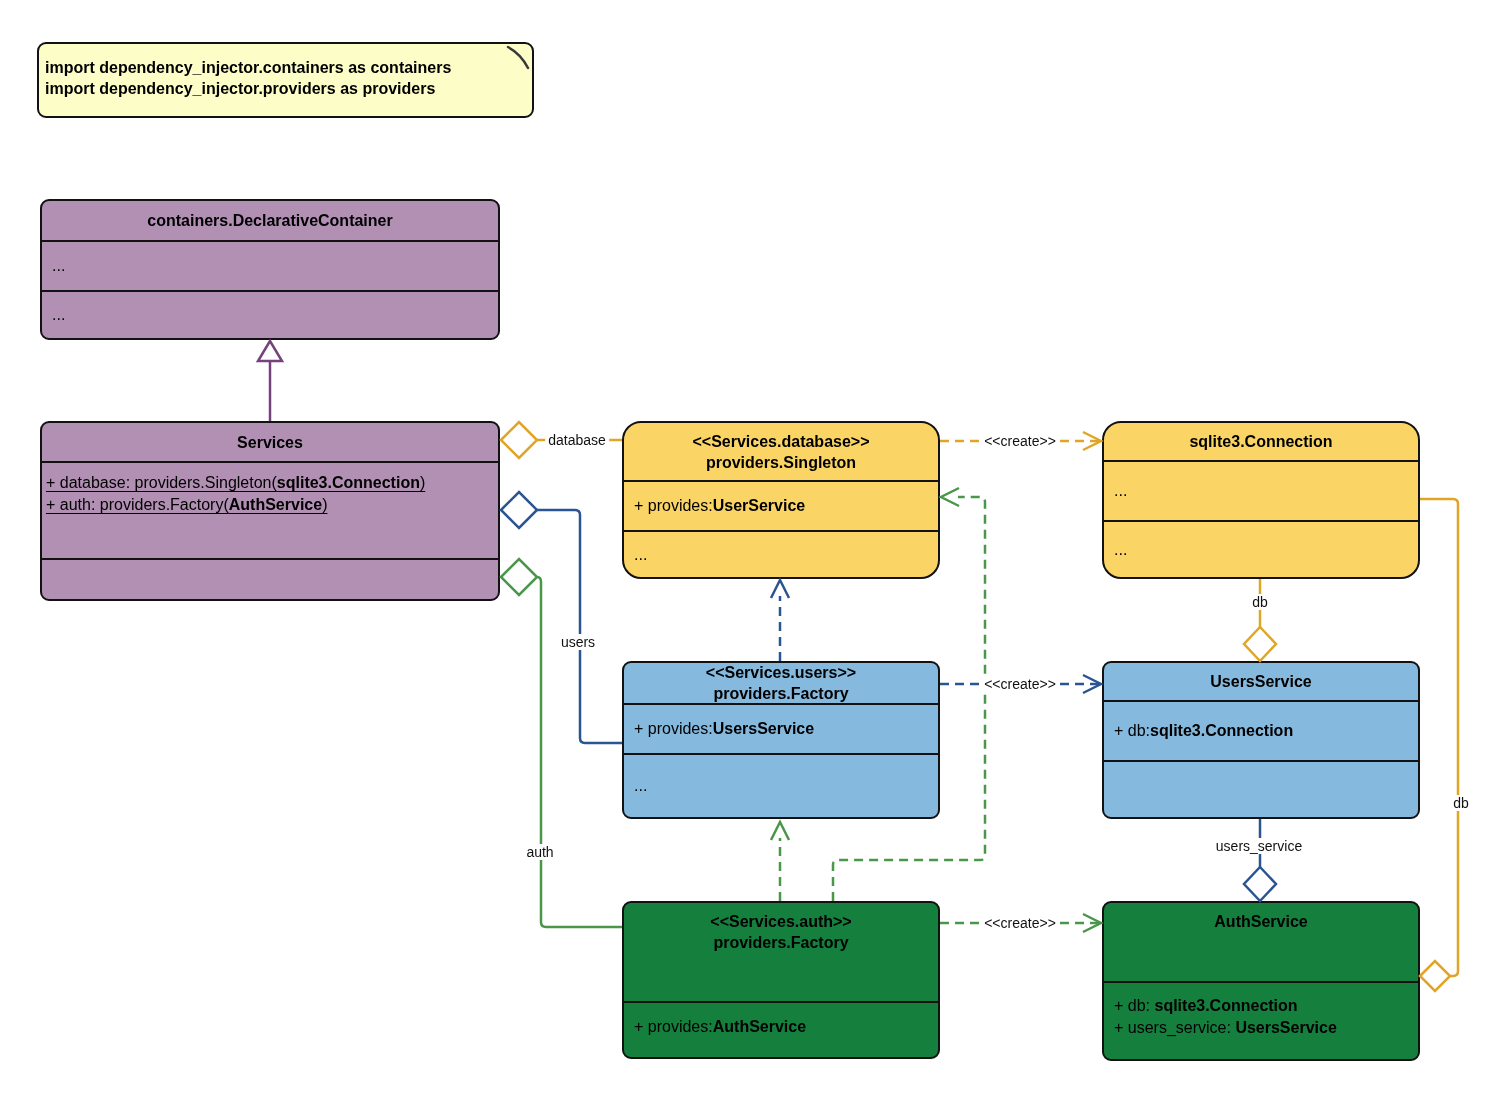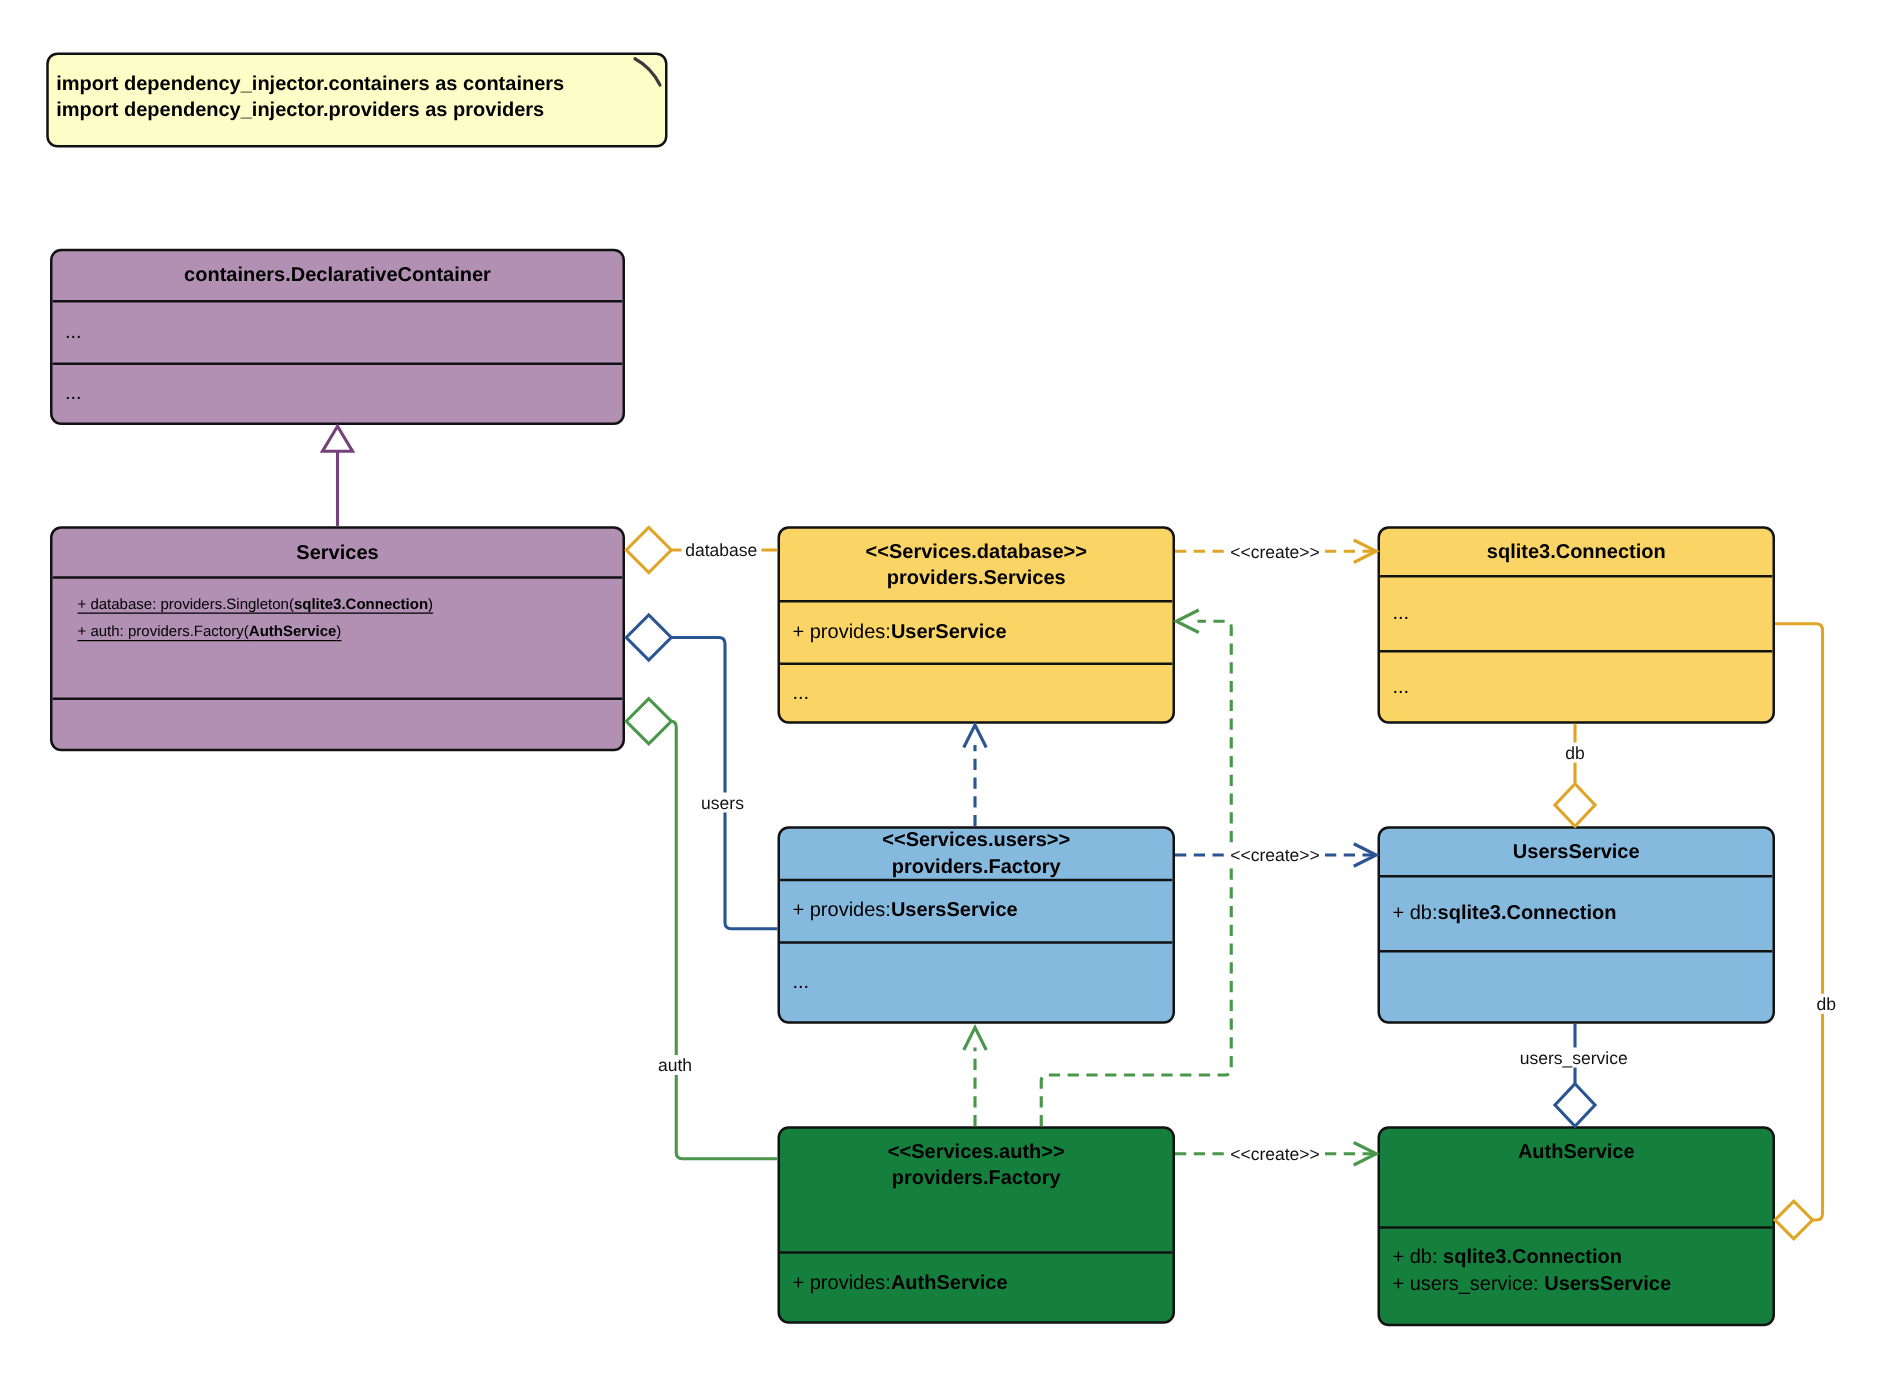--- a/index.html
+++ b/index.html
@@ -8,25 +8,25 @@
   .canvas { position:relative; width:1510px; height:1100px; background:#fff; overflow:hidden; }
 
   
   .uml { position:absolute; border:2px solid #121212; border-radius:9px; display:flex; flex-direction:column; overflow:hidden; z-index:1; }
   .uml .sec { border-top:2px solid #121212; flex:0 0 auto; }
   .uml .sec:first-child { border-top:none; }
   .uml .flexfill { flex:1 1 auto; }
   .titlebar { display:flex; flex-direction:column; align-items:center; justify-content:center; font-weight:bold; font-size:16px; line-height:21px; text-align:center; }
   .row { display:flex; align-items:center; padding:0 10px; font-size:16px; white-space:nowrap; }
   .rows { display:flex; flex-direction:column; justify-content:center; padding:0 10px; font-size:16px; line-height:22px; white-space:nowrap; }
-  .attrs { padding:9px 8px 0 20px; font-size:12px; line-height:22px; white-space:nowrap; }
+  .attrs { padding:9px 8px 0 4px; font-size:16px; line-height:22px; white-space:nowrap; }
   .attr { text-decoration:underline; text-underline-offset:3px; }
 
   .purple { background:#b290b4; }
-  .yellow { background:#fad464; }
+  .yellow { background:#fad464;border-radius:19px; }
   .blue   { background:#85b9de; }
   .green  { background:#15803d;gap:41px; }
 
   
   .note { position:absolute; left:37px; top:42px; width:497px; height:76px; background:#fdfdc8;
           border:2px solid #121212; border-radius:9px; padding:13px 6px 0 6px;
           font-weight:bold; font-size:16px; line-height:21px; z-index:1; white-space:nowrap; }
   .note-fold { position:absolute; top:1px; right:1px; }
 
   
@@ -58,21 +58,21 @@
     <div class="sec attrs" style="height:97px">
       <div class="attr"><span>+ database: providers.Singleton(</span><b>sqlite3.Connection</b><span>)</span></div>
       <div class="attr"><span>+ auth: providers.Factory(</span><b>AuthService</b><span>)</span></div>
     </div>
     <div class="sec flexfill"></div>
   </div>
 
   <div class="uml yellow" style="left:622px; top:421px; width:318px; height:158px;">
     <div class="sec titlebar" style="height:57px">
       <div>&lt;&lt;Services.database&gt;&gt;</div>
-      <div>providers.Services</div>
+      <div>providers.Singleton</div>
     </div>
     <div class="sec row" style="height:50px">
         <span>+ provides: </span>
         <b>UserService</b>
       </div>
     <div class="sec row flexfill">...</div>
   </div>
 
   <div class="uml yellow" style="left:1102px; top:421px; width:318px; height:158px;">
     <div class="sec titlebar" style="height:37px">sqlite3.Connection</div>

